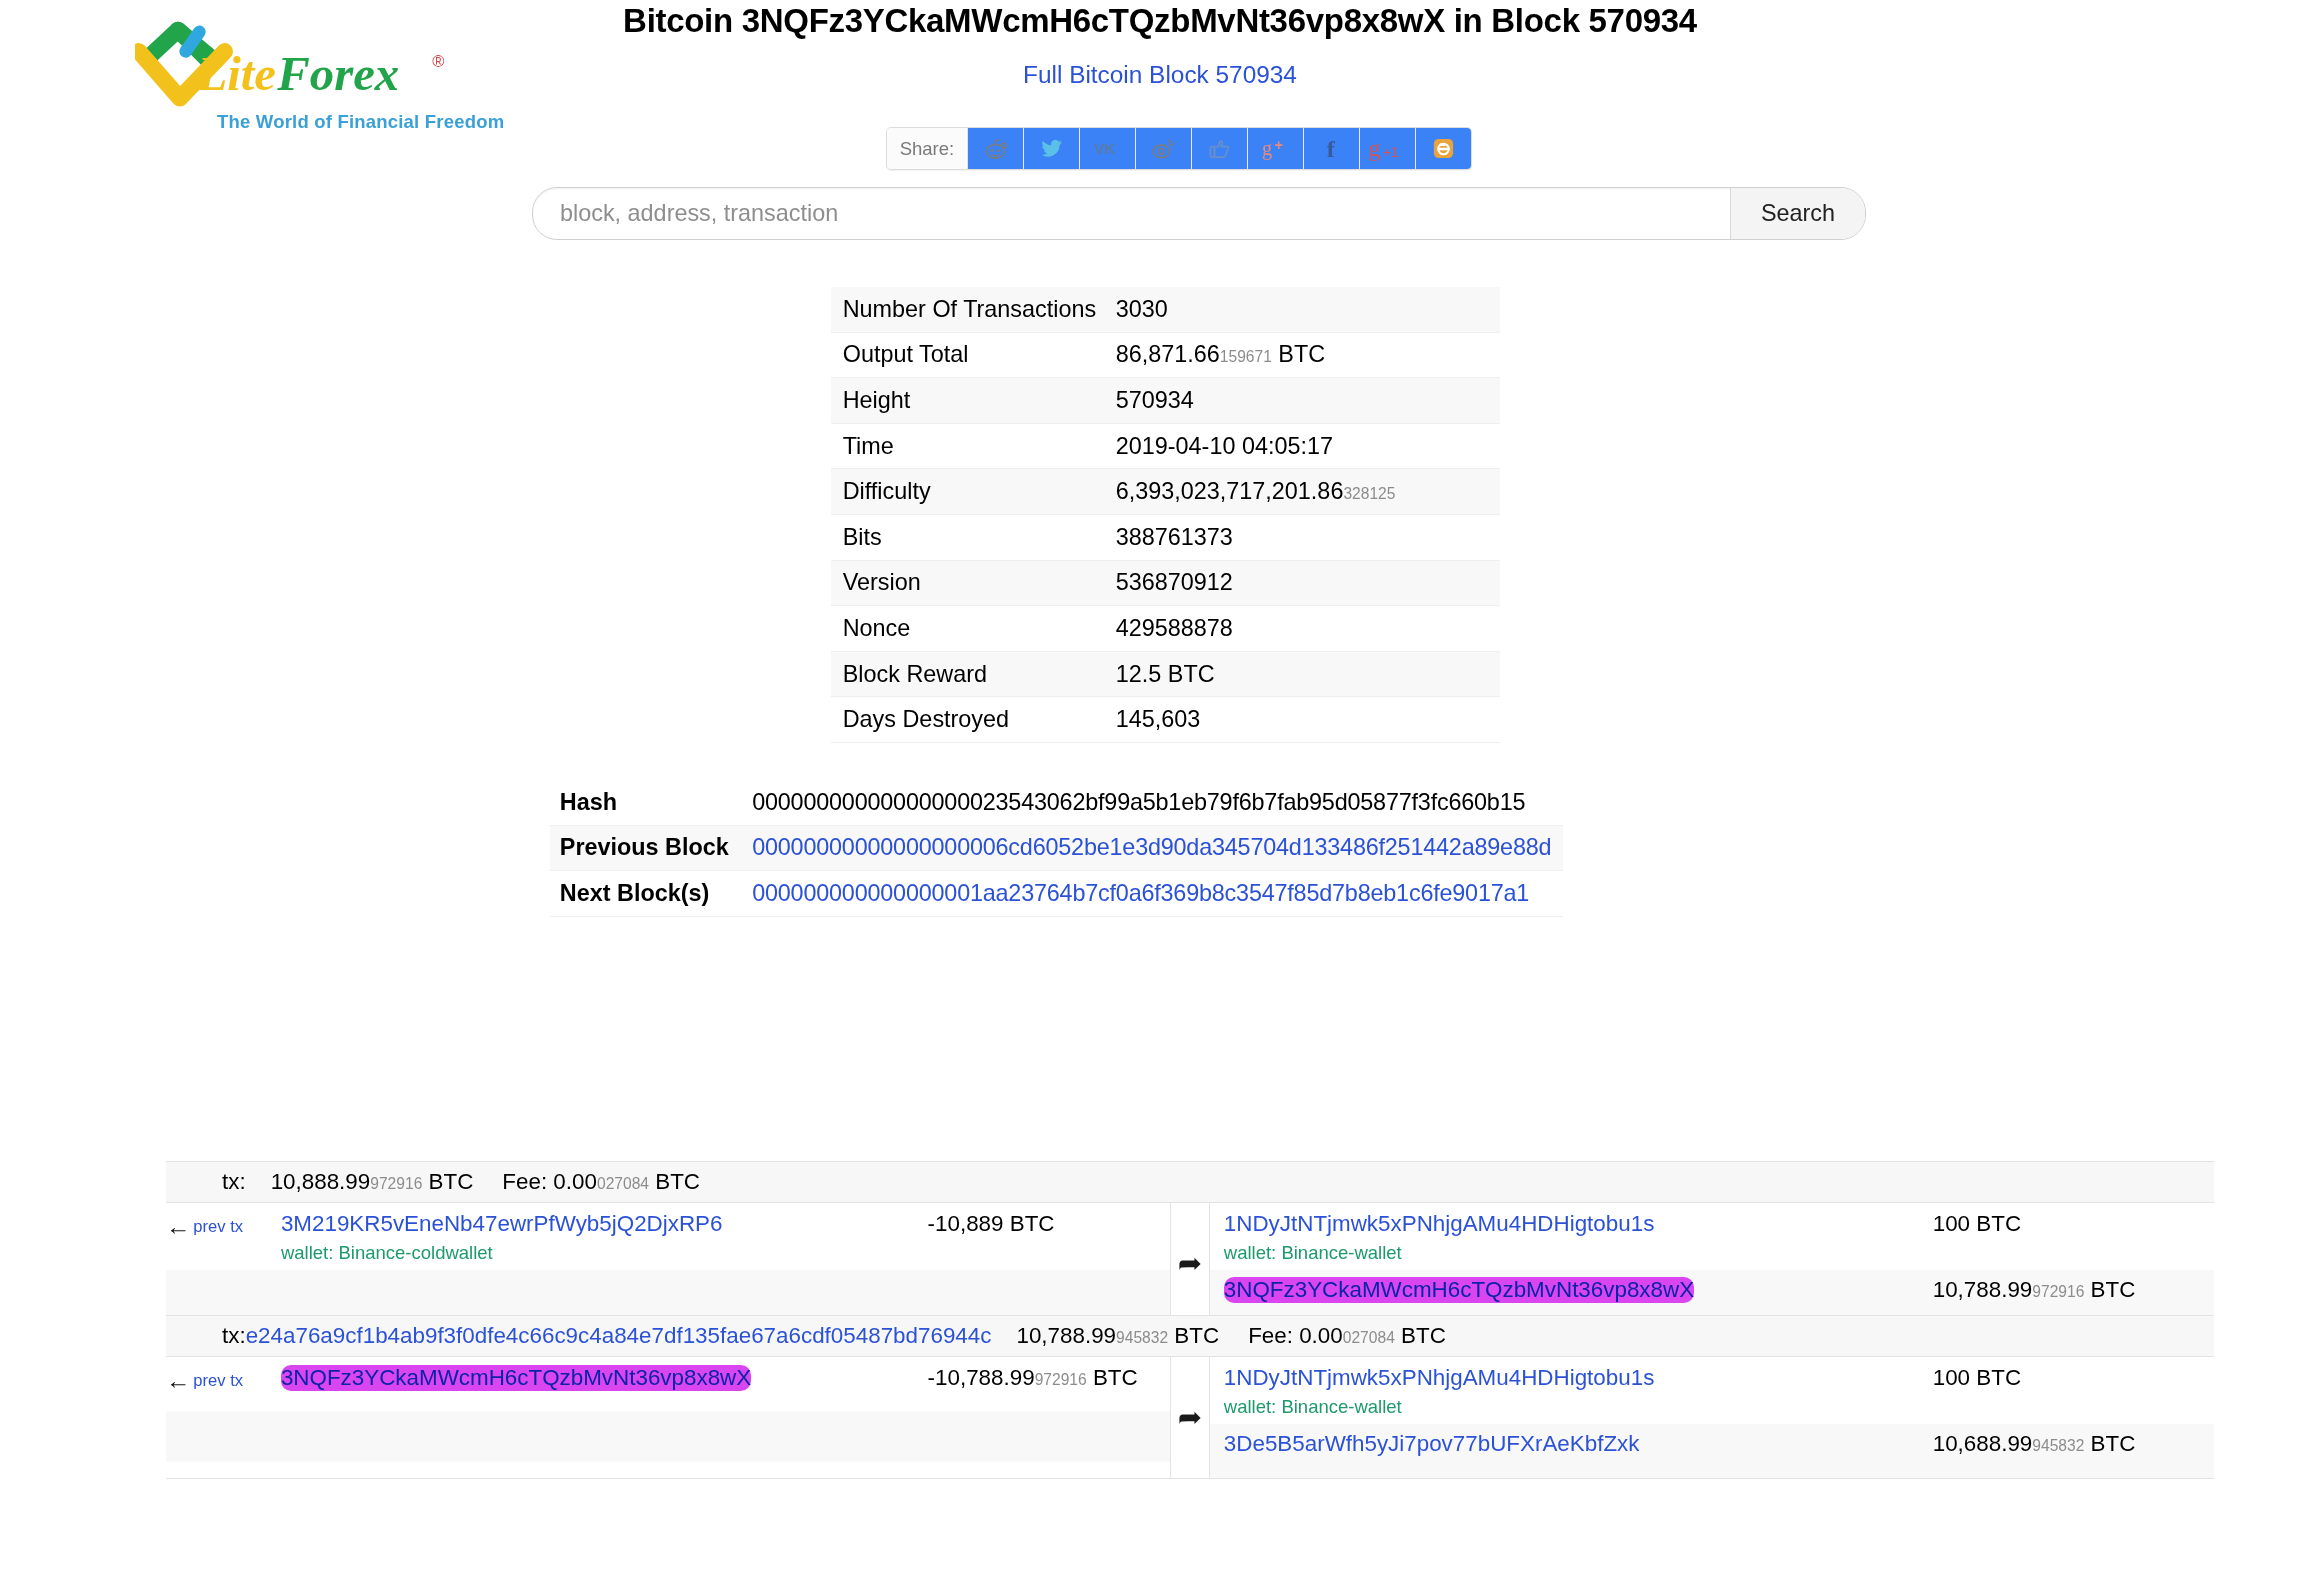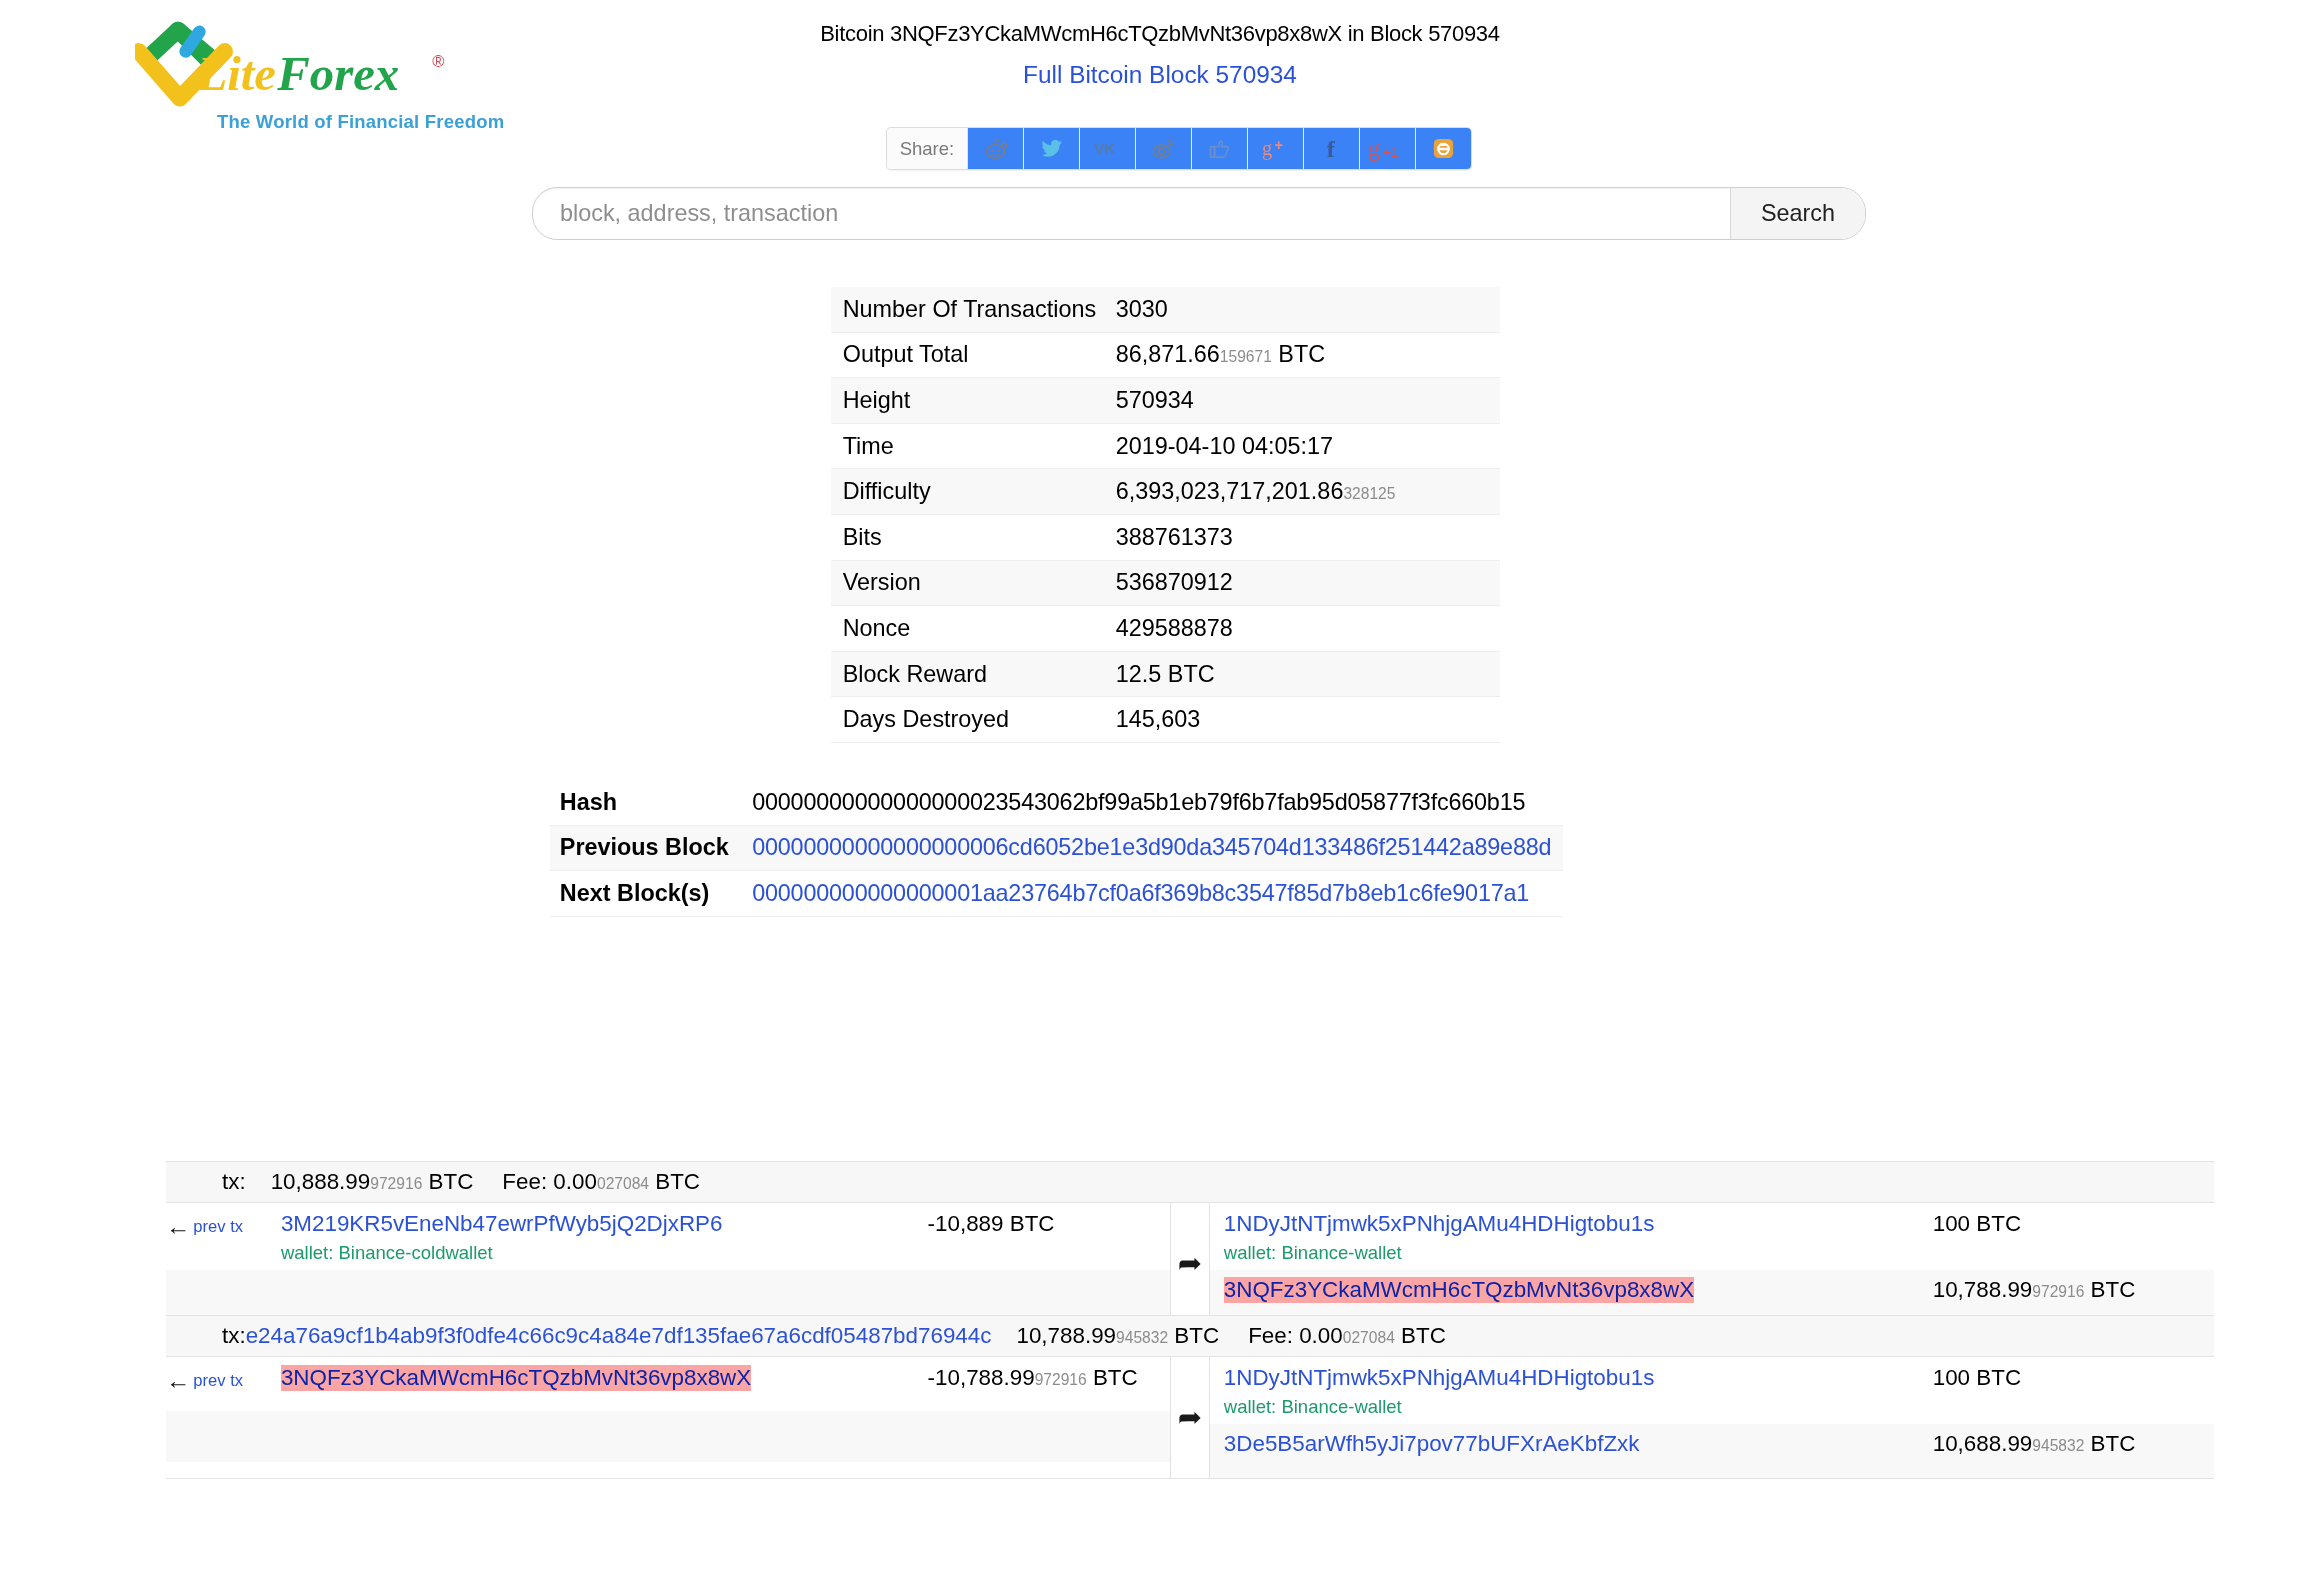--- a/index.html
+++ b/index.html
@@ -39,25 +39,25 @@
     font-weight: bold;
     color: #3aa0d8;
     letter-spacing: 0.2px;
     white-space: nowrap;
   }
 
   
   .title {
     position: absolute;
     left: 0;
-    top: 21px;
+    top: 2px;
     width: 2320px;
     text-align: center;
-    font-size: 22px;
-    font-weight: normal;
+    font-size: 33px;
+    font-weight: bold;
     color: #000;
     letter-spacing: -0.3px;
   }
   .subtitle {
     position: absolute;
     left: 0;
     top: 61px;
     width: 2320px;
     text-align: center;
   }
@@ -248,22 +248,23 @@
   .prevtx a { color: #2b51d6; text-decoration: none; font-size: 16.6px; line-height: 1.4; }
   .addr-col { flex: 1 1 auto; min-width: 0; padding-left: 5.9px; }
   .addr-col.out { padding-left: 13.7px; }
   .addr {
     color: #2b51d6;
     text-decoration: none;
     font-size: 22.4px;
     display: inline-block;
   }
   .addr.hl {
-    background: #fca5a5;
+    background: #d946ef;
     color: #0b23a8;
+    border-radius: 10px;
   }
   .wallet {
     color: #1d9a6c;
     font-size: 18.5px;
     margin-top: 4.9px;
   }
   .amt-col {
     width: 293px;
     flex: 0 0 293px;
     font-size: 22.4px;

